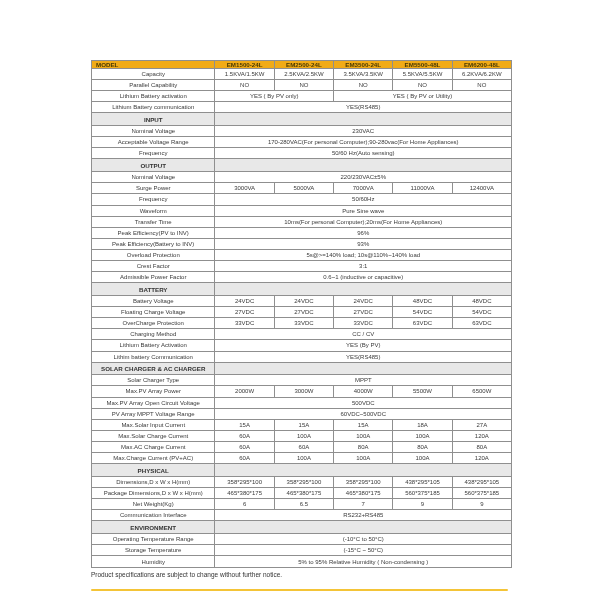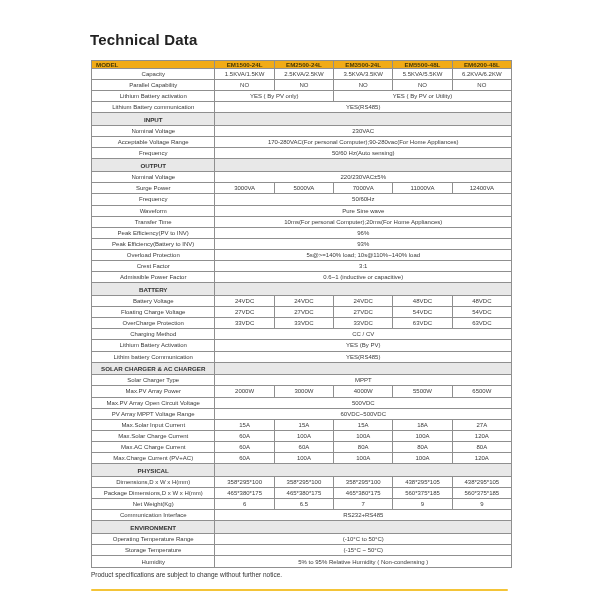--- a/index.html
+++ b/index.html
@@ -37,21 +37,20 @@
   }
   .accent-line{
     position:absolute;left:91px;top:589px;width:417px;height:2px;
     background:var(--accent,#F4C437);border-radius:1px;
   }
 </style>
 </head>
 <body>
 
 <div class="page">
-  <h1 class="title">Technical Data</h1>
 
   <table class="specs">
     <colgroup>
       <col class="c-label">
         <col class="c-val">
         <col class="c-val">
         <col class="c-val">
         <col class="c-val">
         <col class="c-val">
     </colgroup>

